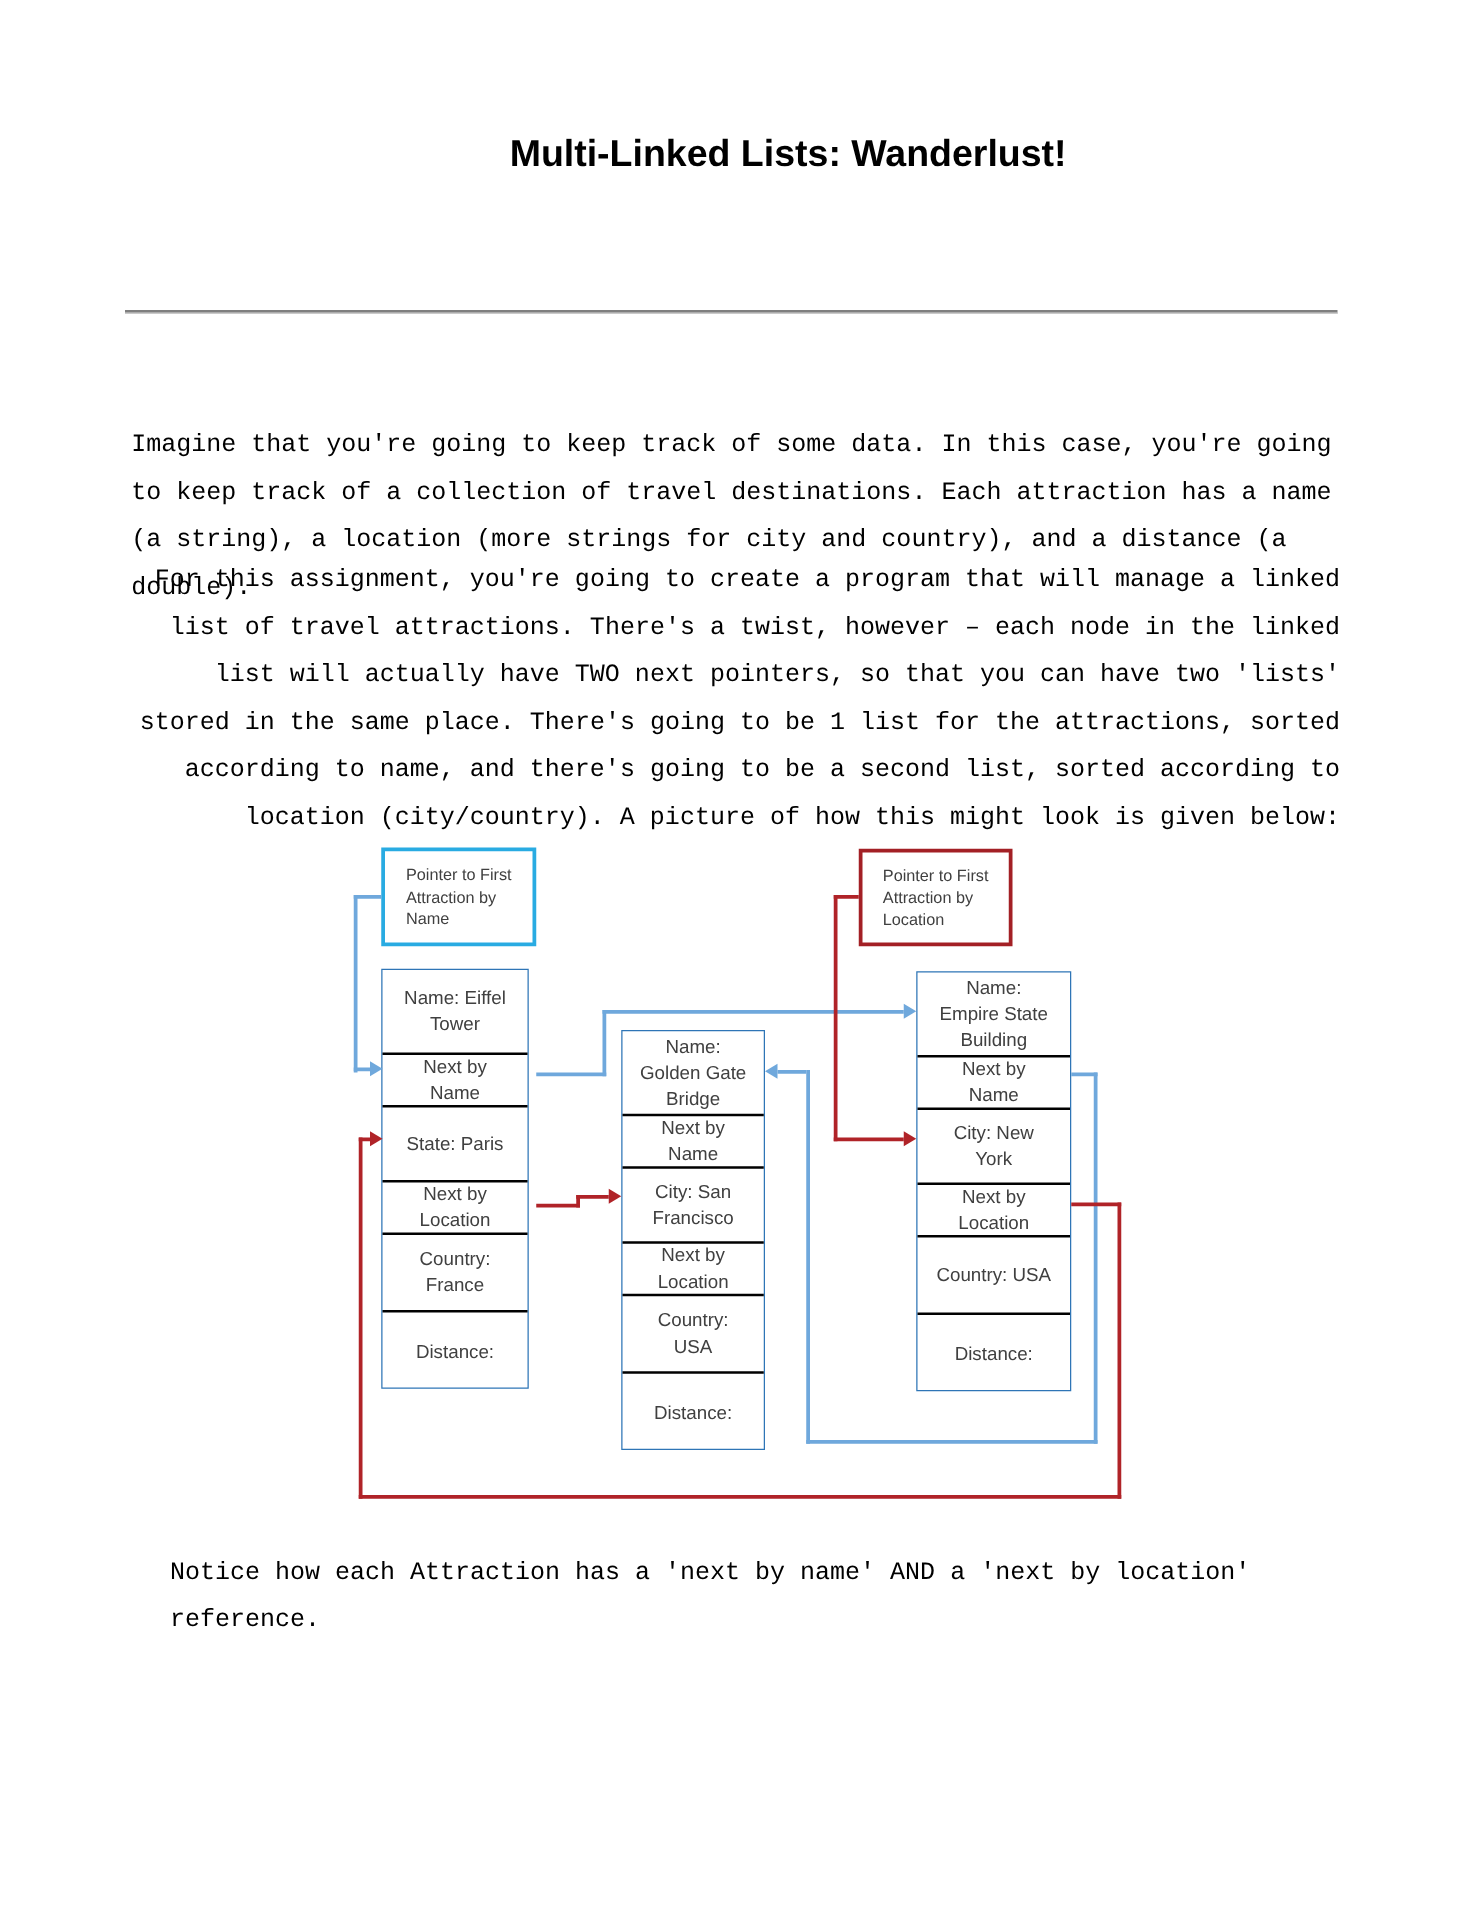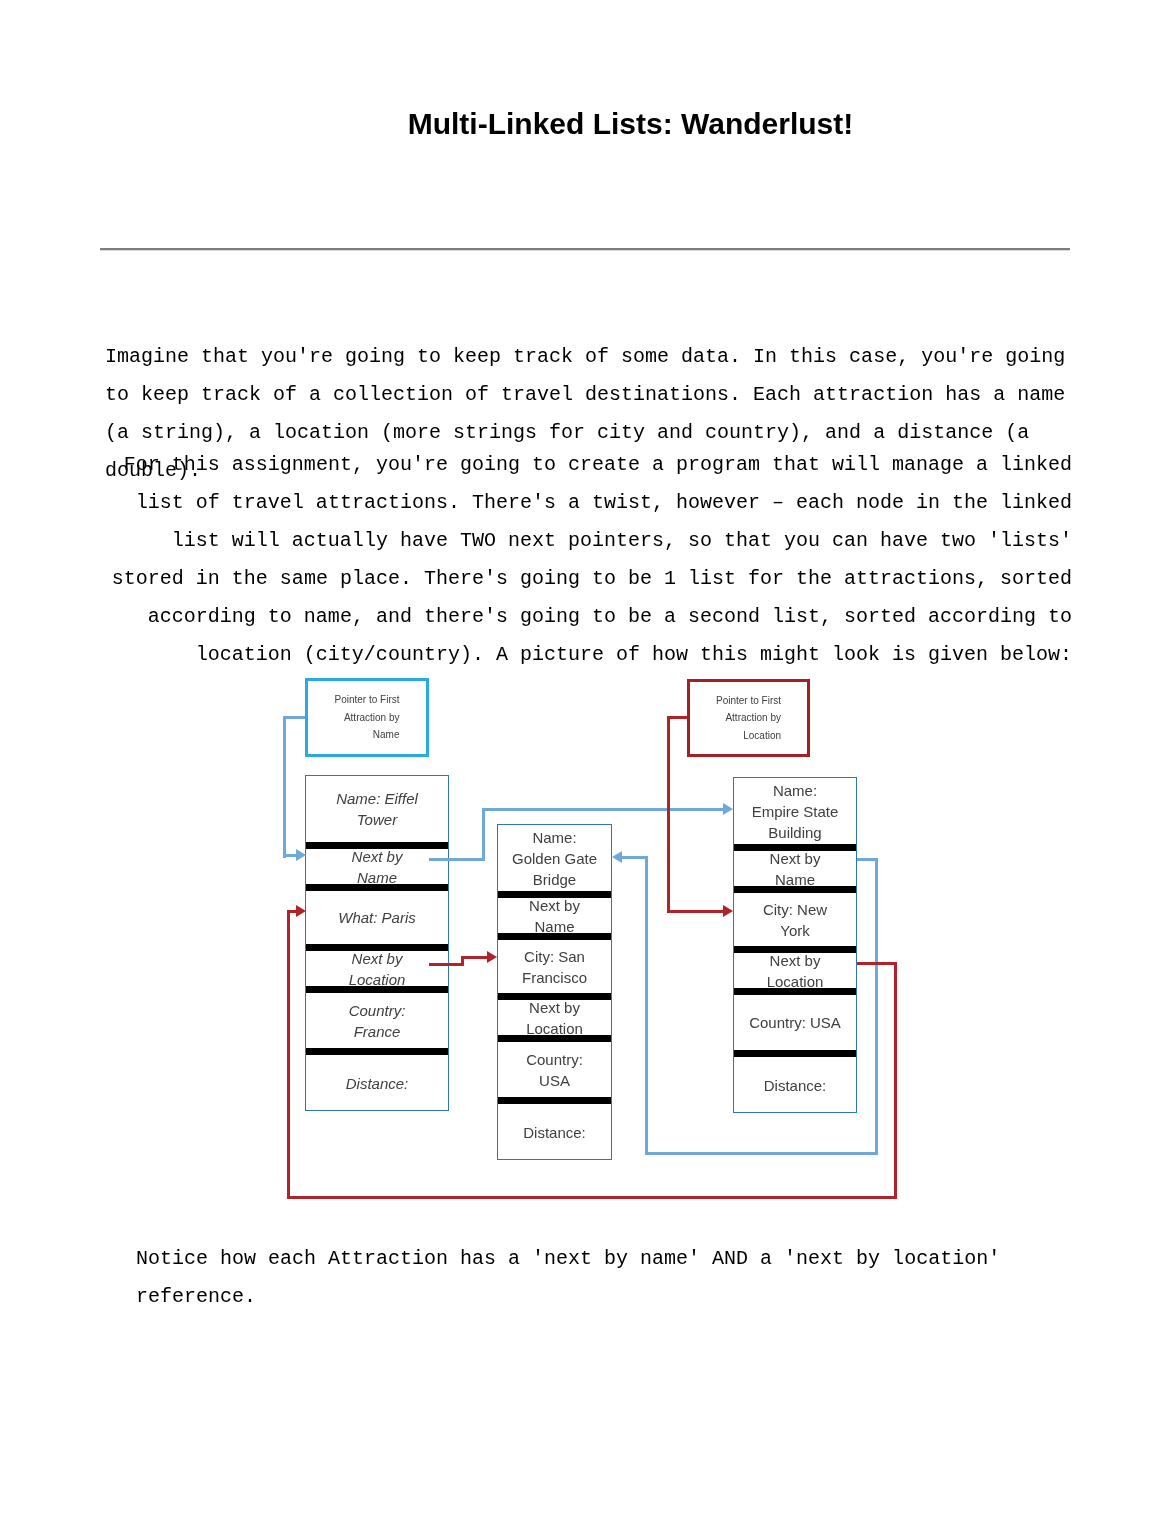--- a/index.html
+++ b/index.html
@@ -35,41 +35,41 @@
     font-family:Liberation Mono, monospace;
   }
   .p1{top:338px;}
   .p2{top:446px;text-align:right;}
   .notice{top:1240px;margin-left:31px;}
   
   .ptr-box{
     position:absolute;box-sizing:border-box;
     background:#ffffff;
     display:flex;align-items:center;justify-content:center;
-    text-align:right;white-space:pre-line;
+    text-align:left;white-space:pre-line;
     font-family:"Liberation Sans", sans-serif;
-    font-size:10px;line-height:17.5px;color:#404040;
+    font-size:13px;line-height:17.5px;color:#404040;
     z-index:1;
   }
   .ptr-name{left:305px;top:678px;width:124px;height:79px;border:3px solid #29ABE2;}
   .ptr-loc{left:687px;top:679px;width:123px;height:78px;border:3px solid #A32025;}
   .node{
     position:absolute;box-sizing:border-box;
     border:1px solid #2E75B6;background:#ffffff;z-index:1;
   }
-  .node-eiffel{left:305px;top:775px;width:144px;height:336px;font-style:italic;}
+  .node-eiffel{left:305px;top:775px;width:118px;height:336px;}
   .node-gg{left:497px;top:824px;width:115px;height:336px;}
   .node-es{left:733px;top:777px;width:124px;height:336px;}
   .cell{
     box-sizing:border-box;
     display:flex;align-items:center;justify-content:center;
     text-align:center;white-space:pre-line;
     font-family:"Liberation Sans", sans-serif;
     font-size:15px;line-height:21px;color:#404040;
-    border-top:7px solid #000000;
+    border-top:2px solid #000000;
   }
   .cell:first-child{border-top:none;}
   .h0{height:66px;}.h1{height:42px;}.h2{height:60px;}
   .h3{height:42px;}.h4{height:62px;}.h5{height:64px;}
   .seg{position:absolute;z-index:2;}
   .blue{background:#6FA8DC;}
   .red{background:#B02328;}
   .arr{position:absolute;width:0;height:0;z-index:3;}
   .arr-r{border-top:6px solid transparent;border-bottom:6px solid transparent;border-left:10px solid;}
   .arr-l{border-top:6px solid transparent;border-bottom:6px solid transparent;border-right:10px solid;}
@@ -96,21 +96,21 @@
 Name</div>
     <div class="ptr-box ptr-loc">Pointer to First
 Attraction by
 Location</div>
 
     <div class="node node-eiffel">
       <div class="cell h0">Name: Eiffel
 Tower</div>
       <div class="cell h1">Next by
 Name</div>
-      <div class="cell h2">What: Paris</div>
+      <div class="cell h2">State: Paris</div>
       <div class="cell h3">Next by
 Location</div>
       <div class="cell h4">Country:
 France</div>
       <div class="cell h5">Distance:</div>
     </div>
 
     <div class="node node-gg">
       <div class="cell h0">Name:
 Golden Gate

